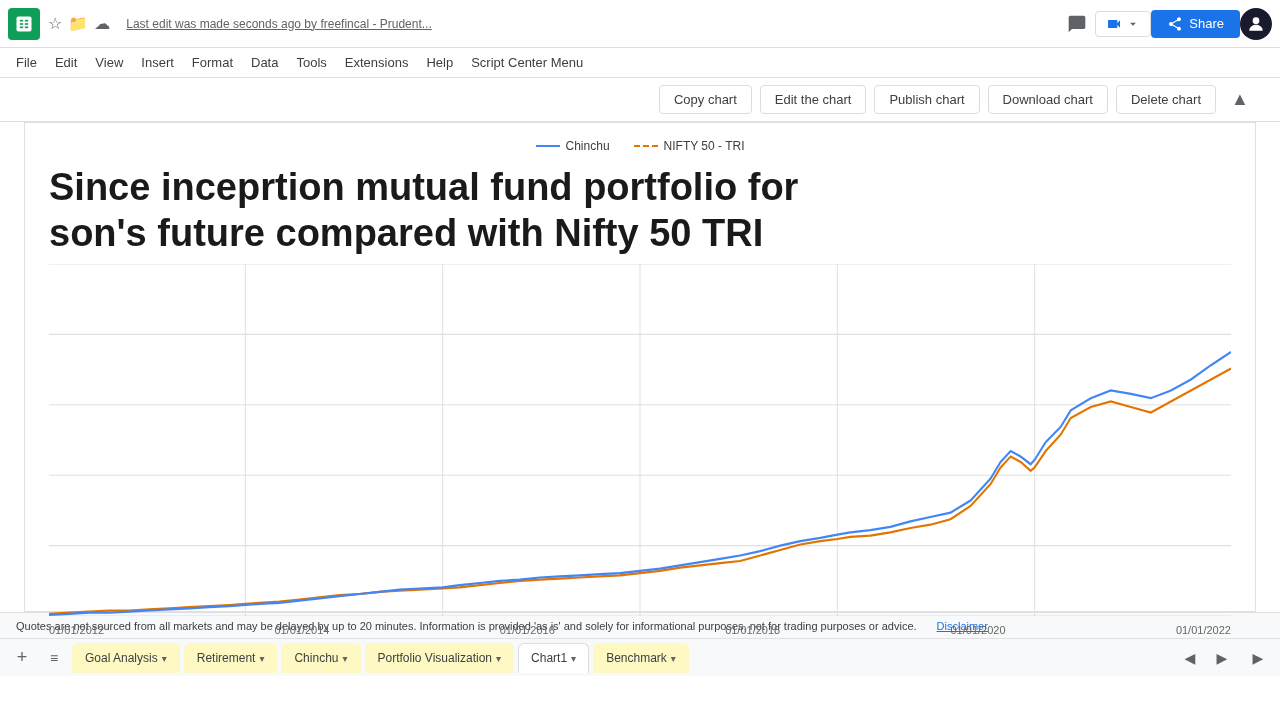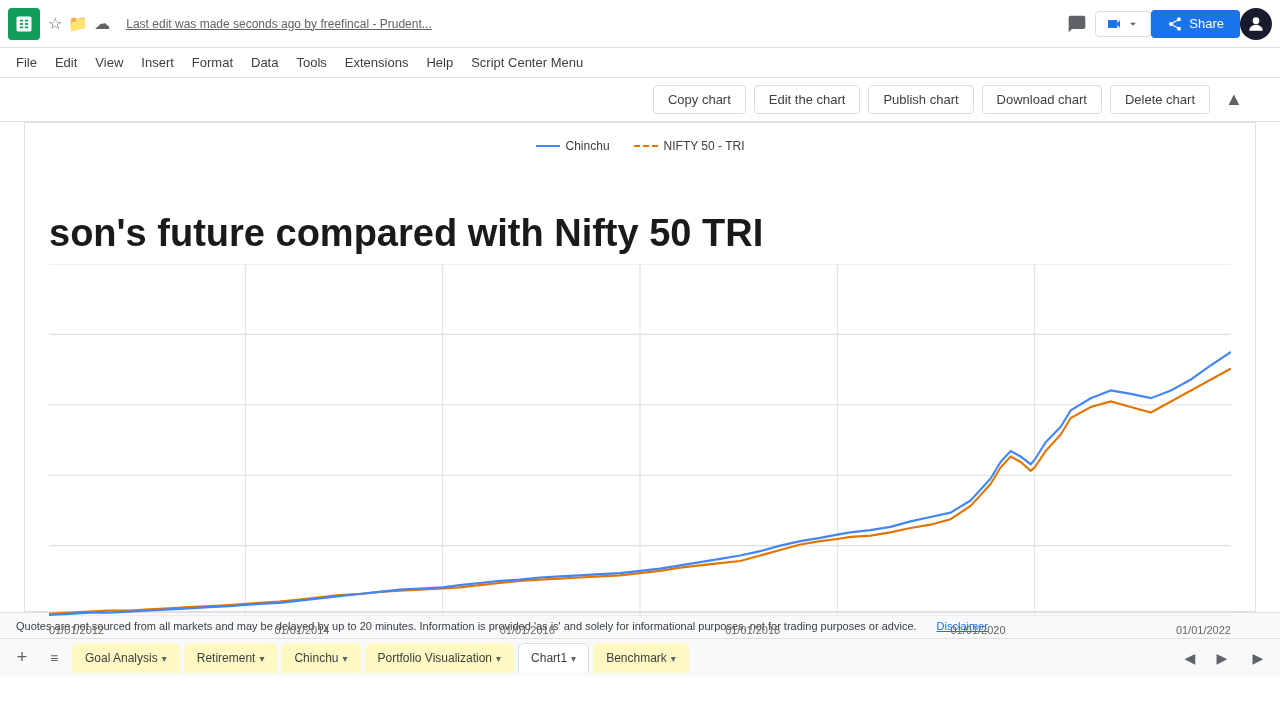--- a/index.html
+++ b/index.html
@@ -88,21 +88,21 @@
       cursor: pointer;
       border-radius: 3px;
     }
 
     
     #chart-toolbar {
       display: flex;
       align-items: center;
       justify-content: flex-end;
       height: 44px;
-      padding: 0 30px;
+      padding: 0 24px;
       gap: 8px;
       border-bottom: 1px solid #e0e0e0;
     }
     .chart-toolbar-btn {
       padding: 6px 14px;
       font-size: 13px;
       color: #3c4043;
       background: #fff;
       border: 1px solid #dadce0;
       border-radius: 4px;
@@ -318,21 +318,21 @@
       <div class="legend-line-blue"></div>
       <span>Chinchu</span>
     </div>
     <div class="legend-item">
       <div style="width:24px; height:0; border-top: 2px dashed #e37400;"></div>
       <span>NIFTY 50 - TRI</span>
     </div>
   </div>
 
   <div id="chart-title">
-    <br>
+    <span>Since inceprtion mutual fund portfolio for</span><br>
     <span>son's future compared with Nifty 50 TRI</span>
   </div>
 
   <div id="chart-svg-container">
     <svg width="100%" height="100%" viewBox="0 0 1180 320" preserveAspectRatio="none">
 
       <line x1="0" y1="0" x2="1180" y2="0" stroke="#e0e0e0" stroke-width="1"></line>
       <line x1="0" y1="64" x2="1180" y2="64" stroke="#e0e0e0" stroke-width="1"></line>
       <line x1="0" y1="128" x2="1180" y2="128" stroke="#e0e0e0" stroke-width="1"></line>
       <line x1="0" y1="192" x2="1180" y2="192" stroke="#e0e0e0" stroke-width="1"></line>

